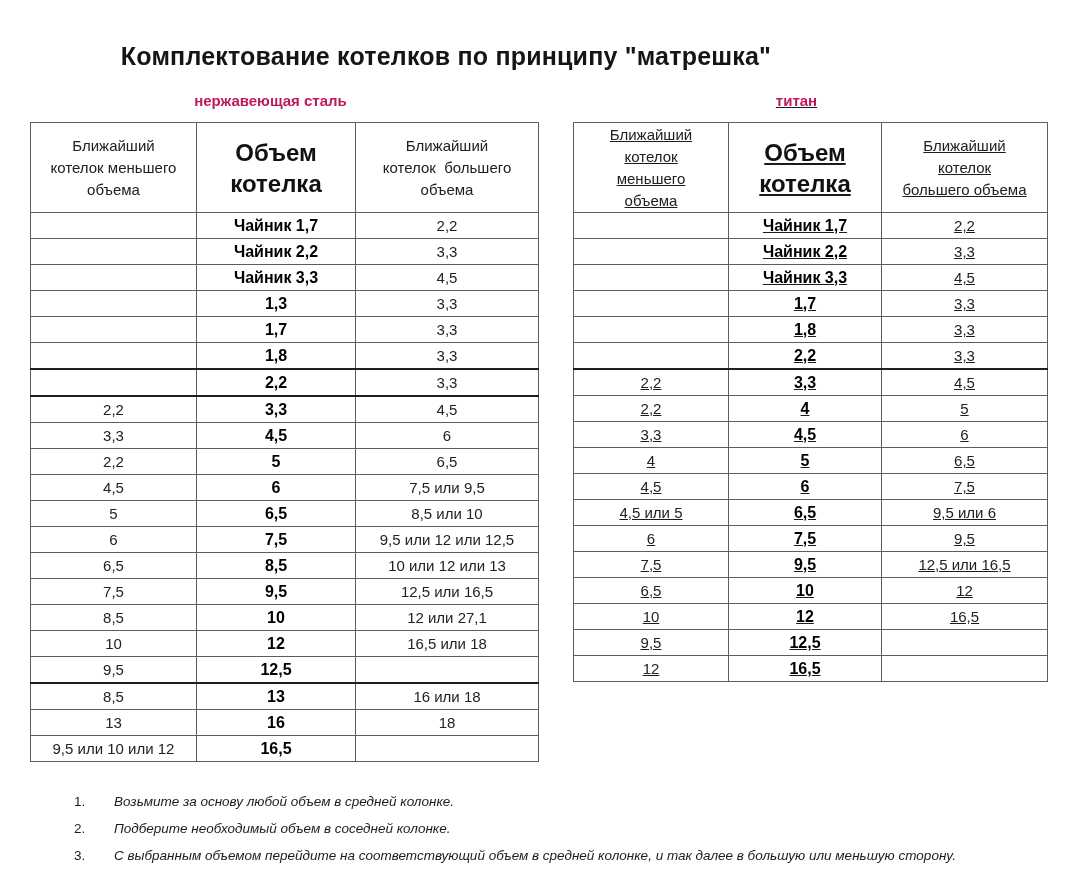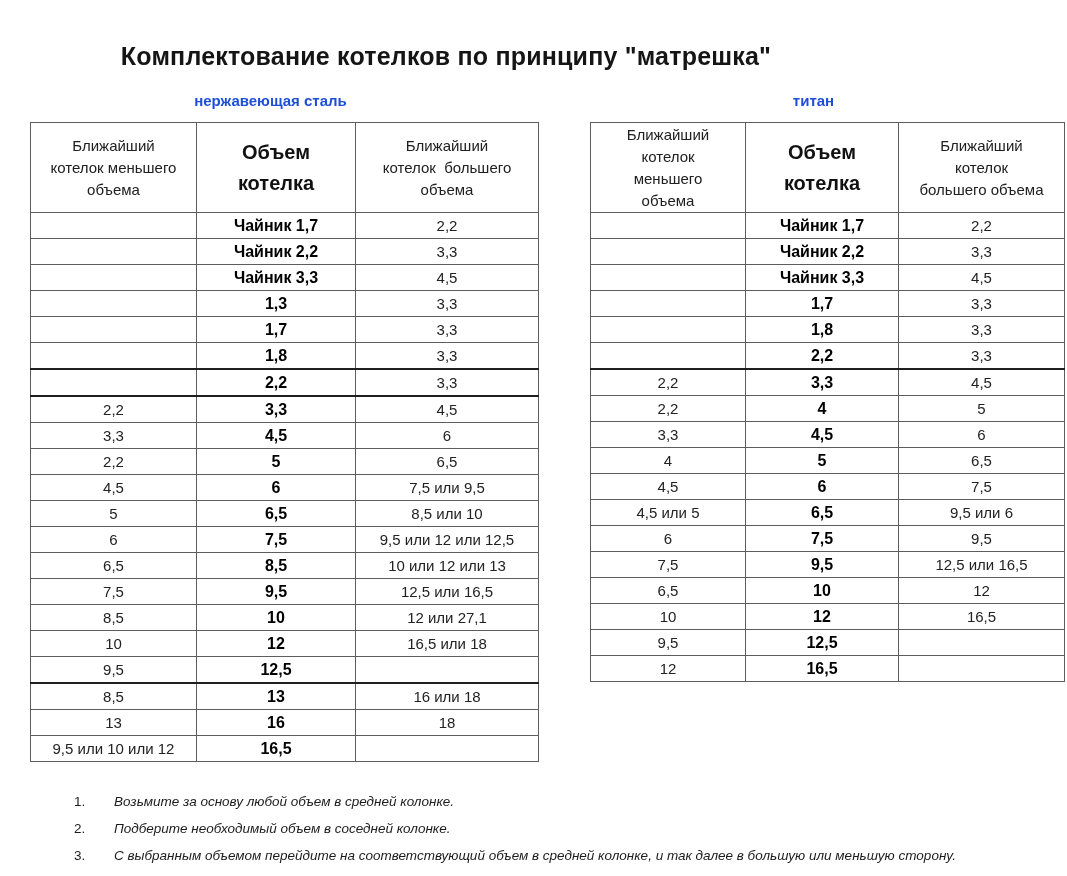--- a/index.html
+++ b/index.html
@@ -15,29 +15,29 @@
     position: absolute;
     top: 42px; left: 0; width: 892px;
     text-align: center;
     font-size: 25px;
     font-weight: 700;
     letter-spacing: 0.2px;
     color: #151515;
   }
   .table-block { position: absolute; top: 90px; }
   .table-block.left  { left: 30px;  width: 481px; }
-  .table-block.right { left: 590px; width: 447px; }
+  .table-block.right { left: 573px; width: 447px; text-decoration: underline; }
   .table-label {
     text-align: center;
     font-weight: 700;
     font-size: 15px;
     height: 21px;
     line-height: 21px;
     margin-bottom: 11px;
-    color: #1d4ed8;
+    color: #be185d;
   }
   table.matryoshka {
     border-collapse: collapse;
     table-layout: fixed;
     width: 100%;
   }
   table.matryoshka th, table.matryoshka td {
     border: 1px solid #5d5d5d;
     text-align: center;
     vertical-align: middle;
@@ -47,21 +47,21 @@
   table.matryoshka th {
     height: 89px;
     font-weight: 400;
     font-size: 15px;
     line-height: 22px;
     white-space: pre-wrap;
     color: #202020;
   }
   table.matryoshka th.c1 {
     font-weight: 700;
-    font-size: 20px;
+    font-size: 24px;
     line-height: 31px;
     color: #111111;
   }
   table.matryoshka td {
     height: 25px;
     font-size: 15px;
     color: #222222;
   }
   table.matryoshka td.c1 {
     font-weight: 700;

